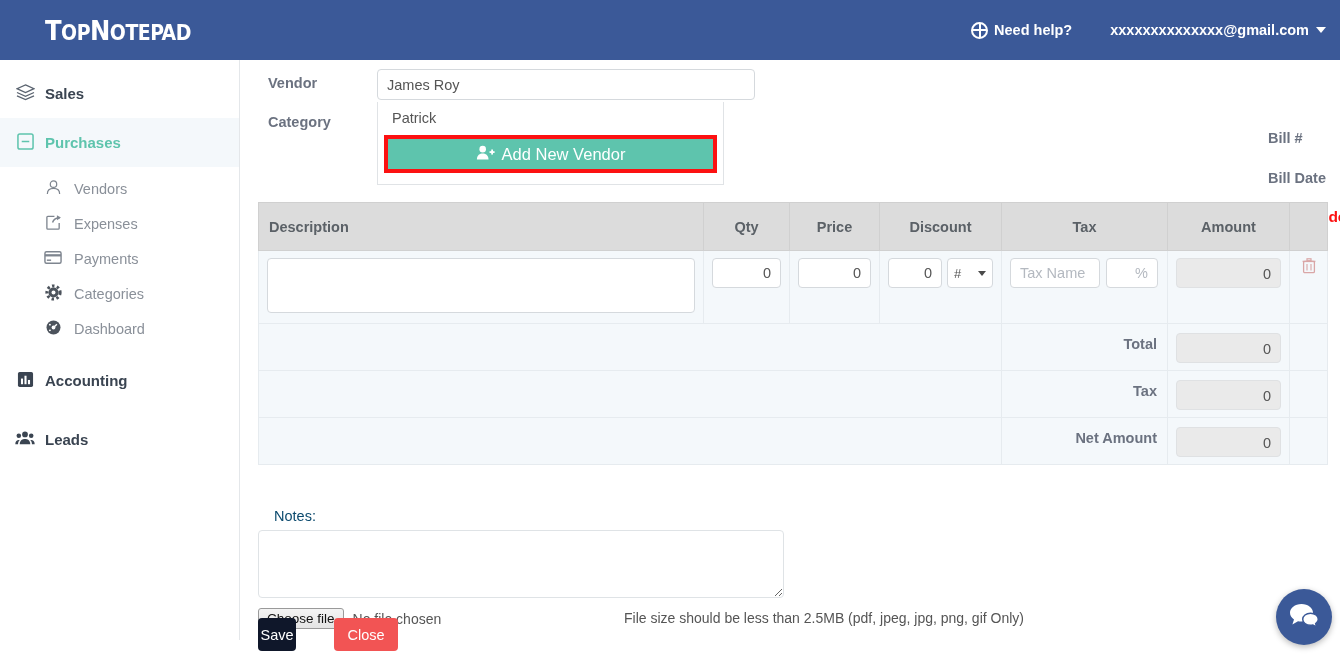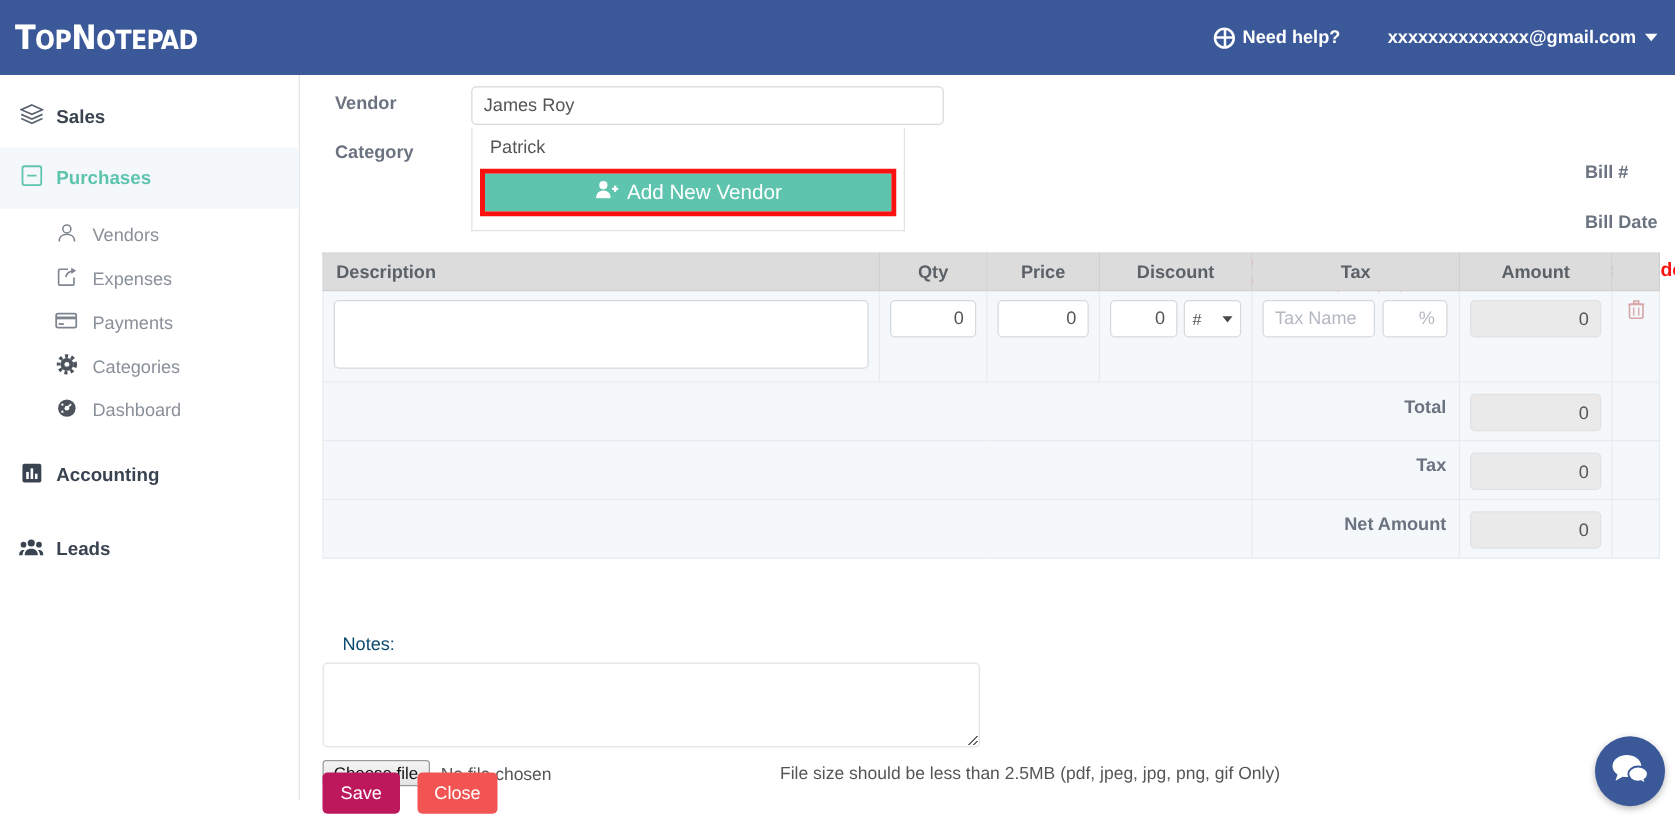--- a/index.html
+++ b/index.html
@@ -6,21 +6,21 @@
   html, body { margin:0; padding:0; }
   body {
     width:1340px; height:660px; overflow:hidden;
     font-family:"Liberation Sans", sans-serif;
     background:#ffffff; color:#555;
     font-size:14px;
   }
   
   #topbar {
     position:absolute; left:0; top:0; width:1340px; height:60px;
-    background:#3b5998; display:flex; align-items:center;
+    background:#3b5998; display:flex; align-items:center;padding-left:33px;
   }
   #brand {
     color:#ffffff; font-size:27px; font-weight:bold;
     letter-spacing:-0.5px; padding-left:12px;
     font-family:"DejaVu Sans", sans-serif;
     font-stretch:condensed; white-space:nowrap;
   }
   #brand .small { font-size:21px; }
   #topbar-right {
     margin-left:auto; display:flex; align-items:center;
@@ -102,21 +102,21 @@
   #bill-no-label { position:absolute; left:1022px; top:70px; }
   #bill-date-label { position:absolute; left:1022px; top:110px; }
 
   
   #items-table {
     position:absolute; left:12px; top:142px; width:1069px;
     border-collapse:collapse; table-layout:fixed; font-size:14px;
   }
   #items-table th {
     background:#dcdcdc; color:#5b6167; font-weight:bold; font-size:14.5px;
-    height:30px; border:1px solid #d0d0d0; text-align:center;
+    height:48px; border:1px solid #d0d0d0; text-align:center;
   }
   #items-table th.desc { text-align:left; padding-left:10px; }
   #items-table td {
     background:#f4f8fb; border:1px solid #e6ebef; vertical-align:top;
     padding:7px 8px;
   }
   #items-table td.row-tall { height:72px; }
   .num-inp { width:100%; height:30px; text-align:right; }
   .totals-label { text-align:right; font-weight:bold; color:#6b7280; font-size:14.5px; padding-right:10px !important; padding-top:12px !important;}
   .totals-box {
@@ -149,21 +149,21 @@
     font-family:"Liberation Sans", sans-serif;
   }
   #no-file-text { margin-left:9px; color:#555; font-size:14px; }
   #file-hint { position:absolute; left:378px; top:550px; color:#555; font-size:14px; white-space:nowrap;}
 
   #save-btn, #close-btn {
     position:absolute; top:558px; height:33px; border-radius:4px;
     color:#fff; font-size:14.5px; display:flex; align-items:center;
     justify-content:center; cursor:pointer;
   }
-  #save-btn { left:12px; width:62px; background:#be185d; }
+  #save-btn { left:12px; width:38px; background:#0f172a; }
   #close-btn { left:88px; width:64px; background:#f25454; }
 
   #chat-bubble {
     position:absolute; left:1276px; top:589px; width:56px; height:56px;
     border-radius:50%; background:#3b5998; display:flex;
     align-items:center; justify-content:center;
     box-shadow:0 2px 6px rgba(0,0,0,.28); cursor:pointer;
   }
 </style>
 </head>

